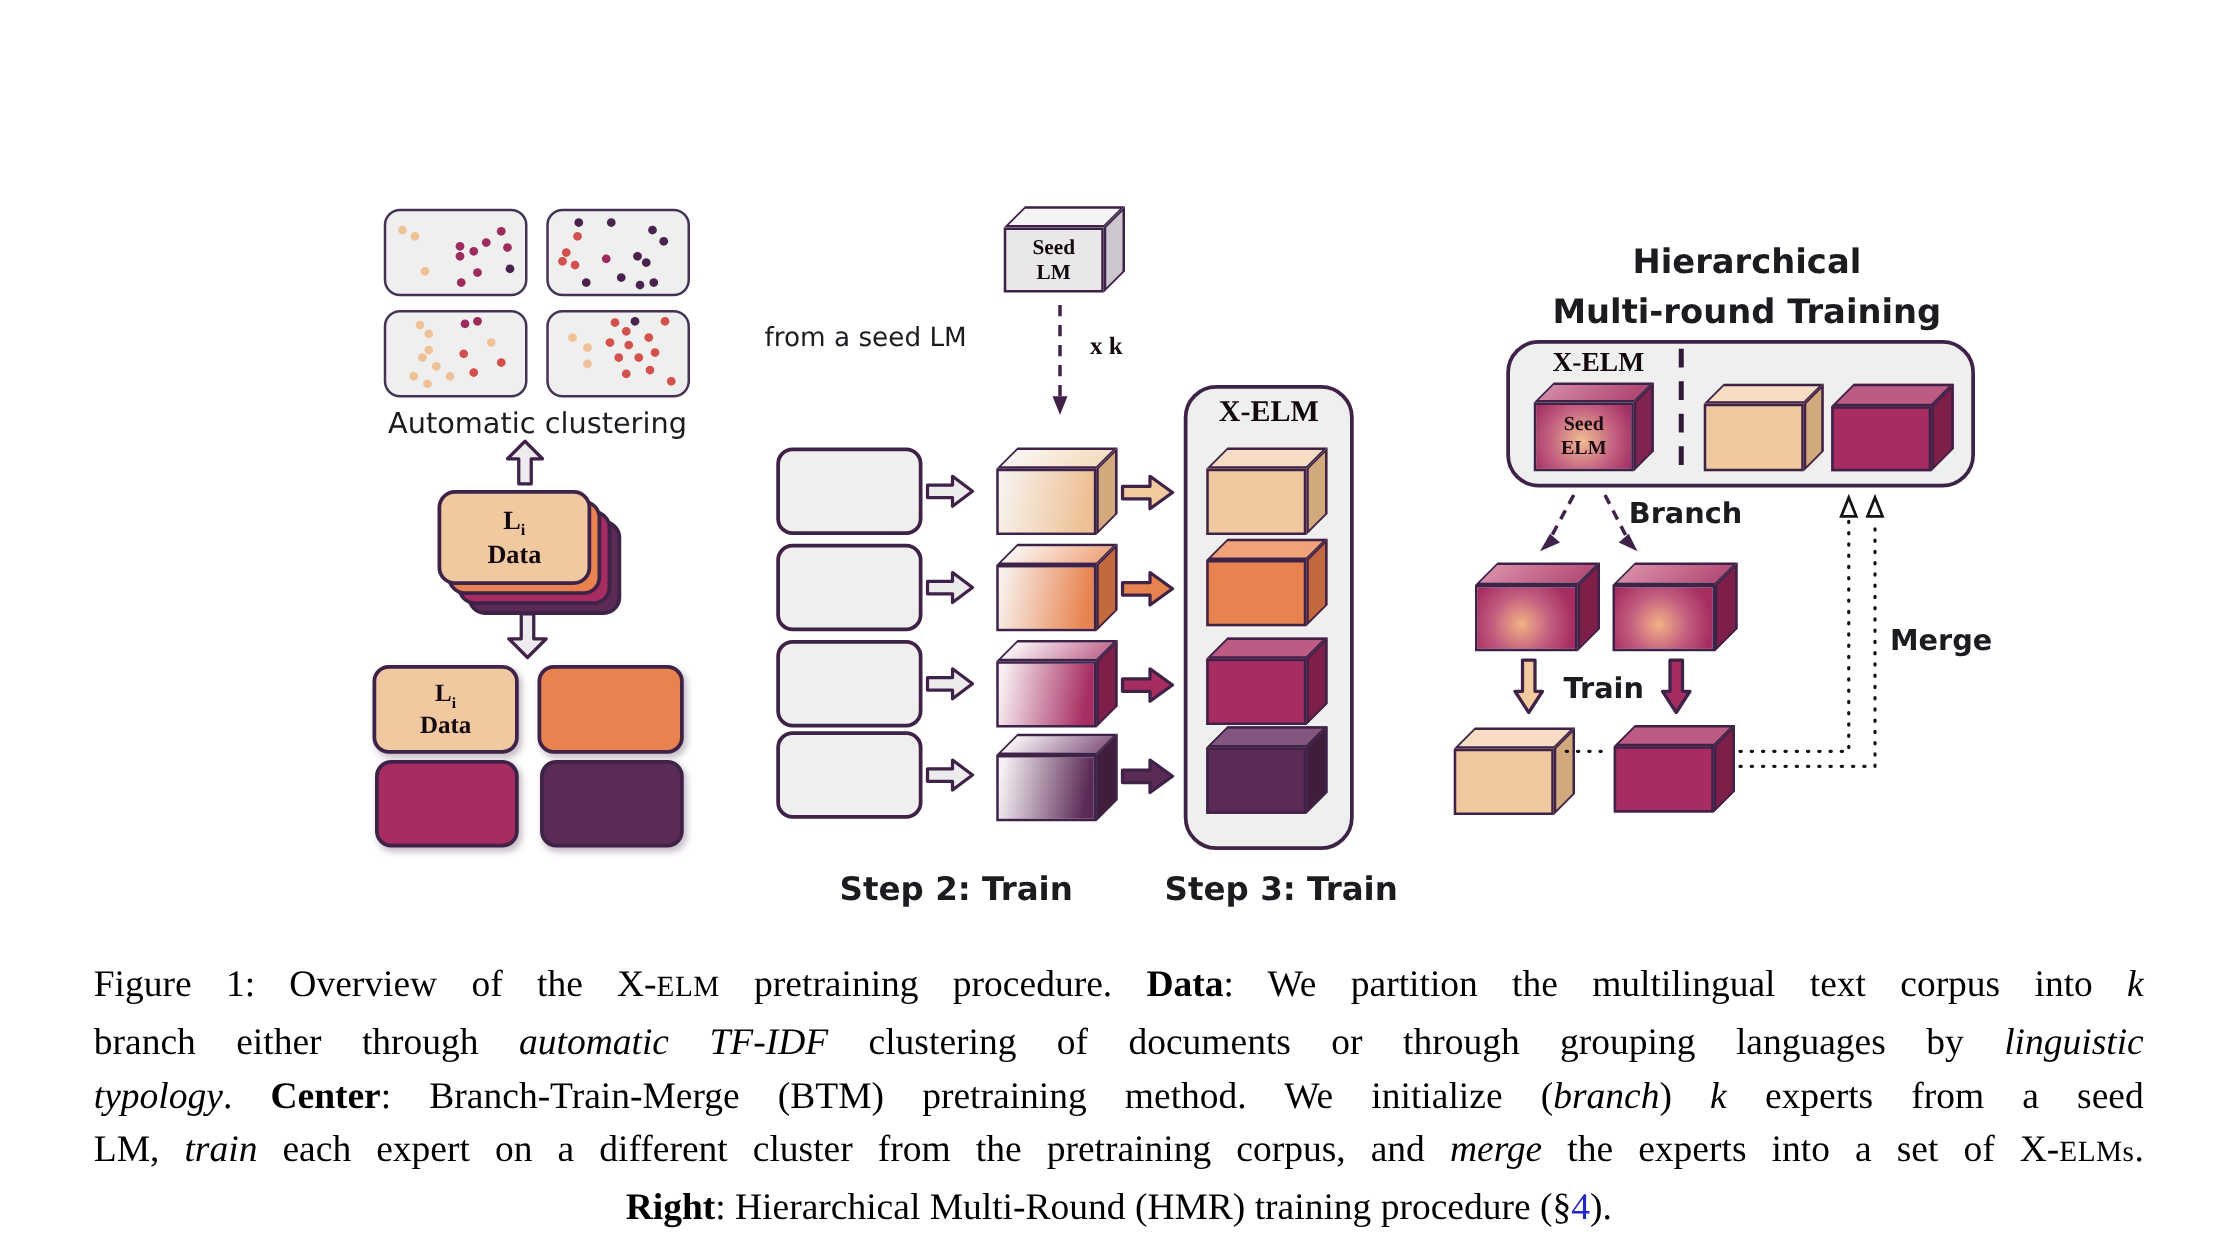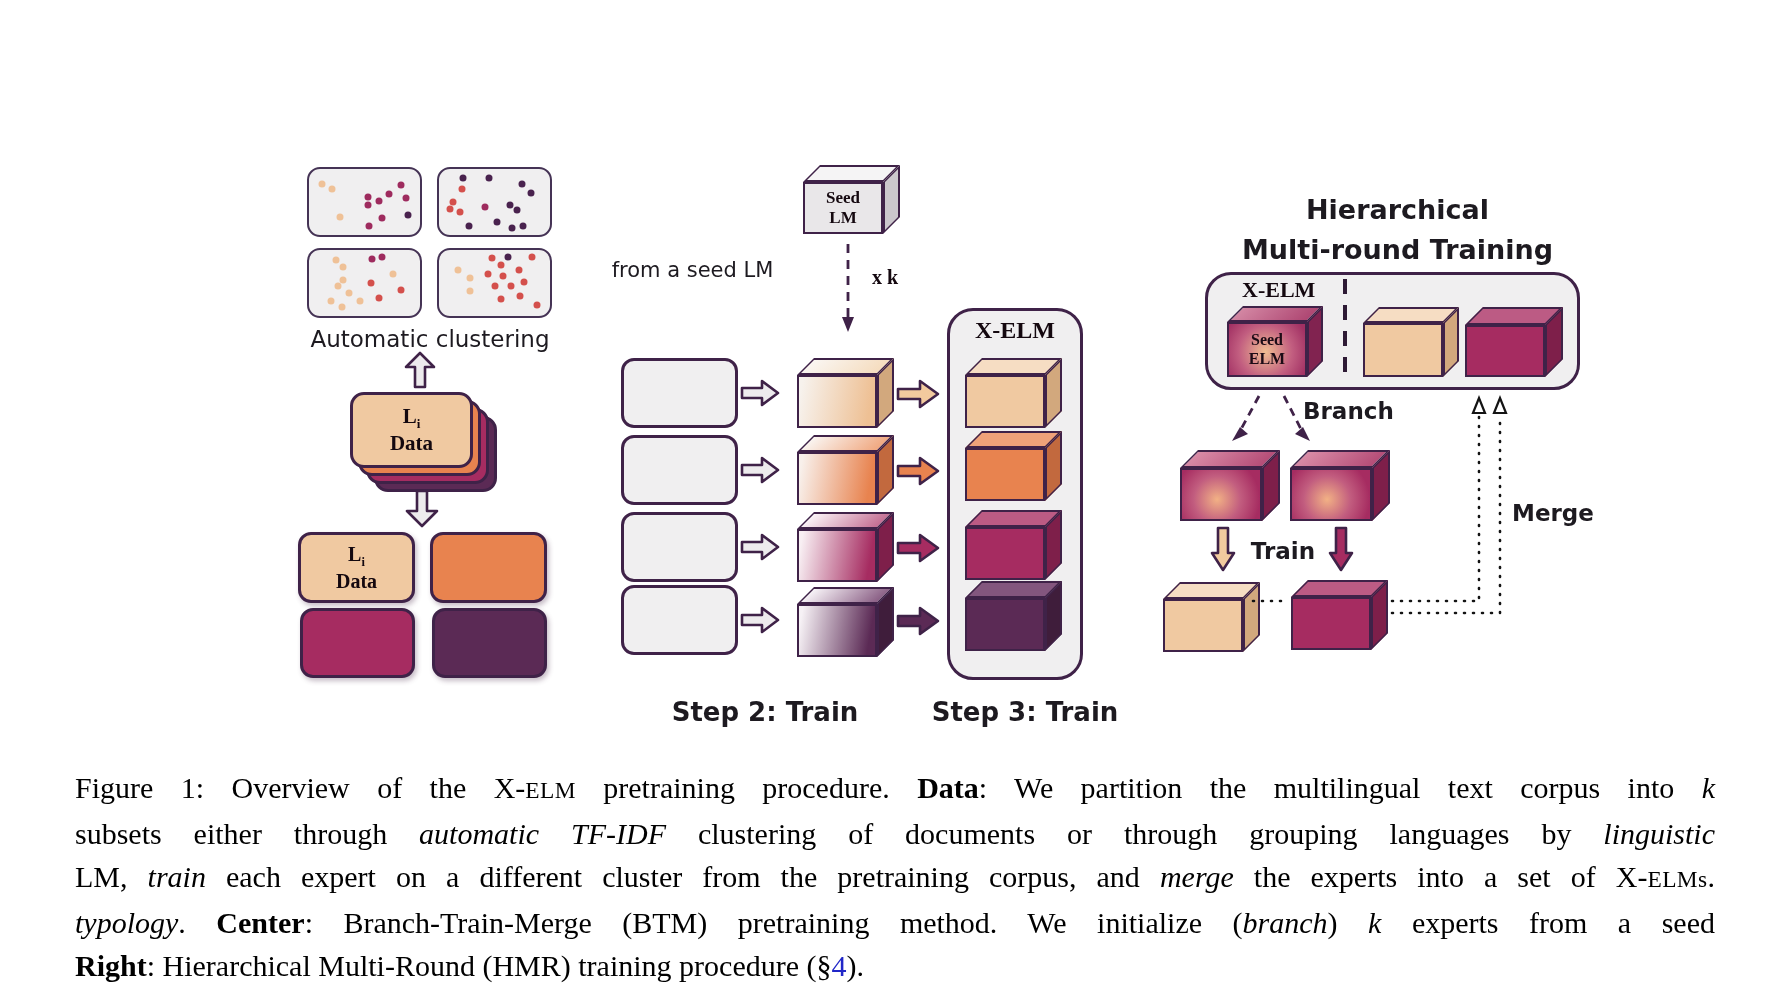--- a/index.html
+++ b/index.html
@@ -40,21 +40,21 @@
   svg{display:block;overflow:visible;}
   .oarrow{stroke:var(--outline);stroke-width:2.6;stroke-linejoin:round;}
   .dashline{stroke:var(--outline);stroke-width:2.8;fill:none;}
   .dotline{stroke:#141414;stroke-width:2.6;fill:none;stroke-linecap:round;}
   .openhead{fill:#ffffff;stroke:#141414;stroke-width:2.2;stroke-linejoin:miter;}
   .solidhead{fill:var(--outline);stroke:none;}
 
   
   #figcaption{position:absolute;left:75px;top:766px;width:1640px;
               font-family:"Liberation Serif",serif;font-size:30px;line-height:43px;color:#000;}
-  .cap-line{white-space:nowrap;}
+  .cap-line{white-space:nowrap;text-align:center;}
   .cap-line.just{white-space:normal;text-align:justify;text-align-last:justify;}
   .seg-b{font-weight:bold;}
   .seg-i{font-style:italic;}
   .seg-sc{font-size:0.78em;letter-spacing:0.4px;}
   .seg-link{color:var(--link);}
   .seg-serif{font-family:"Liberation Serif",serif;}
 
   .hmr-cap{font-size:21.5px;line-height:31px;font-weight:bold;letter-spacing:0.1px;}
   .hmr-cap .seg-serif{font-size:1.02em;}
 </style>
@@ -348,19 +348,19 @@
       <polygon class="openhead" points="254,18 260,3 266,18"></polygon>
     </svg>
     <div class="abs sanslbl bold" style="left:392px;top:500px;font-size:23px;">Merge</div>
 
     <div class="abs sanslbl hmr-cap" style="left:38px;top:675px;width:460px;">
     </div>
   </div>
 
   <div id="figcaption">
     <div class="cap-line just"><span>Figure 1: Overview of the </span><span>X-</span><span class="seg-sc">ELM</span><span> pretraining procedure. </span><span class="seg-b">Data</span><span>: We partition the multilingual text corpus into </span><span class="seg-i">k</span></div>
-    <div class="cap-line just"><span>subsets either through </span><span class="seg-i">automatic TF-IDF</span><span> clustering of documents or through grouping languages by </span><span class="seg-i">linguistic</span></div>
+    <div class="cap-line just"><span>branch either through </span><span class="seg-i">automatic TF-IDF</span><span> clustering of documents or through grouping languages by </span><span class="seg-i">linguistic</span></div>
+    <div class="cap-line just"><span class="seg-i">typology</span><span>. </span><span class="seg-b">Center</span><span>: Branch-Train-Merge (BTM) pretraining method. We initialize (</span><span class="seg-i">branch</span><span>) </span><span class="seg-i">k</span><span> experts from a seed</span></div>
     <div class="cap-line just"><span>LM, </span><span class="seg-i">train</span><span> each expert on a different cluster from the pretraining corpus, and </span><span class="seg-i">merge</span><span> the experts into a set of </span><span>X-</span><span class="seg-sc">ELMs</span><span>.</span></div>
-    <div class="cap-line just"><span class="seg-i">typology</span><span>. </span><span class="seg-b">Center</span><span>: Branch-Train-Merge (BTM) pretraining method. We initialize (</span><span class="seg-i">branch</span><span>) </span><span class="seg-i">k</span><span> experts from a seed</span></div>
     <div class="cap-line"><span class="seg-b">Right</span><span>: Hierarchical Multi-Round (HMR) training procedure (§</span><span class="seg-link">4</span><span>).</span></div>
   </div>
 
 </div>
 
 </body></html>

